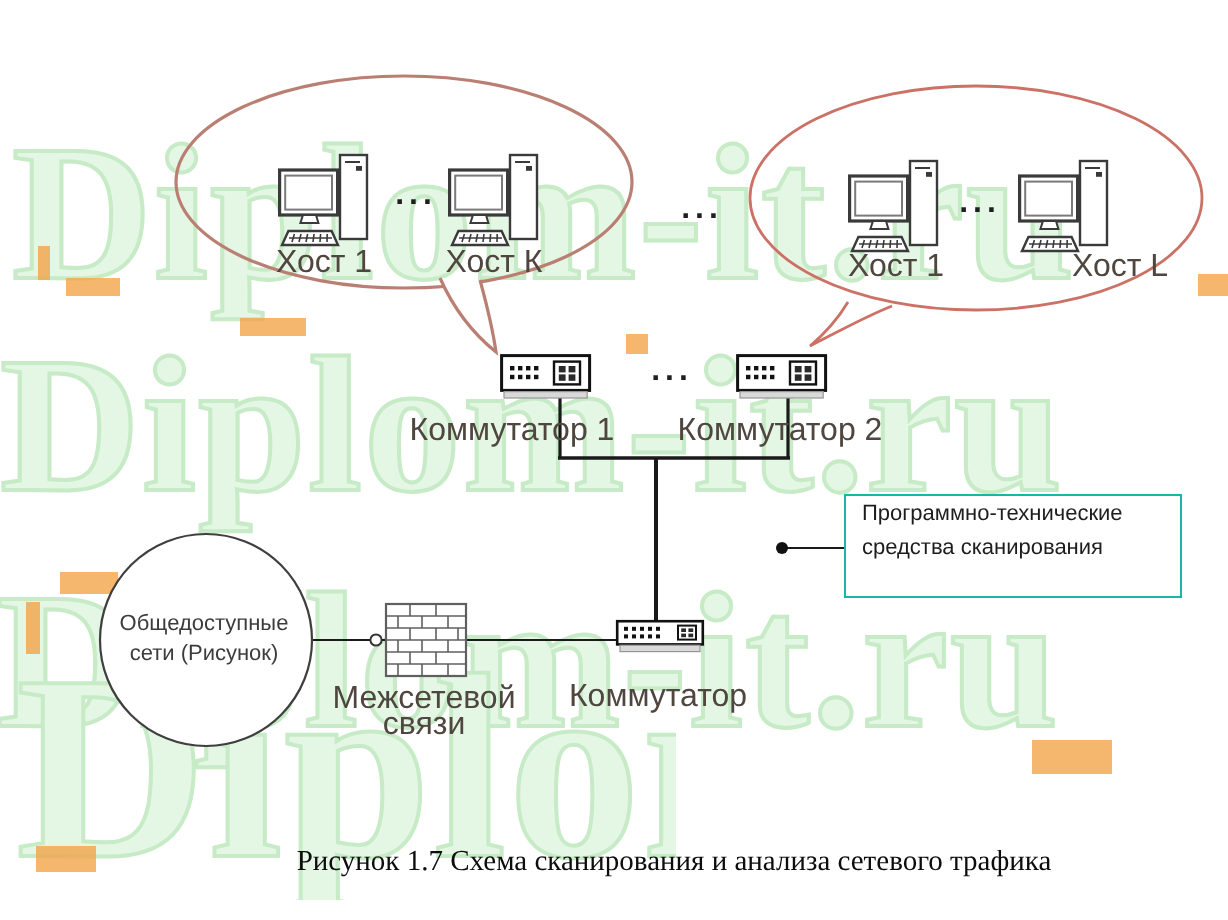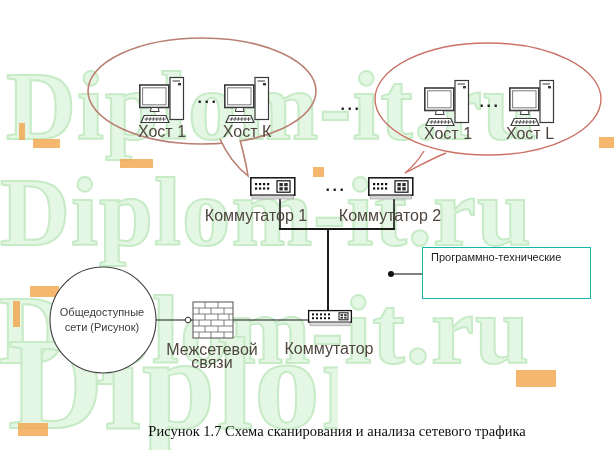--- a/index.html
+++ b/index.html
@@ -186,35 +186,36 @@
     <use href="#pc" x="509" y="80"></use>
 
     <use href="#switch" x="250" y="177"></use>
     <use href="#switch" x="368" y="177"></use>
     <use href="#coreswitch" x="308" y="310"></use>
   </svg>
 
   <div class="lbl" style="left:162px;top:125px">Хост 1</div>
   <div class="lbl" style="left:247px;top:125px">Хост К</div>
   <div class="lbl" style="left:448px;top:127px">Хост 1</div>
-  <div class="lbl" style="left:530px;top:127px">Хост L</div>
+  <div class="lbl" style="left:560px;top:127px">Хост L</div>
 
   <div class="dots" style="left:208px;top:94px">...</div>
   <div class="dots" style="left:490px;top:98px">...</div>
   <div class="dots" style="left:351px;top:101px">...</div>
   <div class="dots" style="left:336px;top:182px">...</div>
 
   <div class="lbl" style="left:256px;top:209px">Коммутатор 1</div>
   <div class="lbl" style="left:390px;top:209px">Коммутатор 2</div>
   <div class="lbl" style="left:329px;top:342px">Коммутатор</div>
 
   <div class="lbl" style="left:212px;top:343px">Межсетевой</div>
   <div class="lbl" style="left:212px;top:356px">связи</div>
 
   <div class="inet-text" style="left:102px;top:305px">Общедоступные</div>
   <div class="inet-text" style="left:102px;top:320px">сети (Рисунок)</div>
 
   <div id="callout-box">
     <div>Программно-технические</div>
+    <div>средства сканирования</div>
   </div>
 
   <div id="caption">Рисунок 1.7 Схема сканирования и анализа сетевого трафика</div>
 </div>
 
 </body></html>

